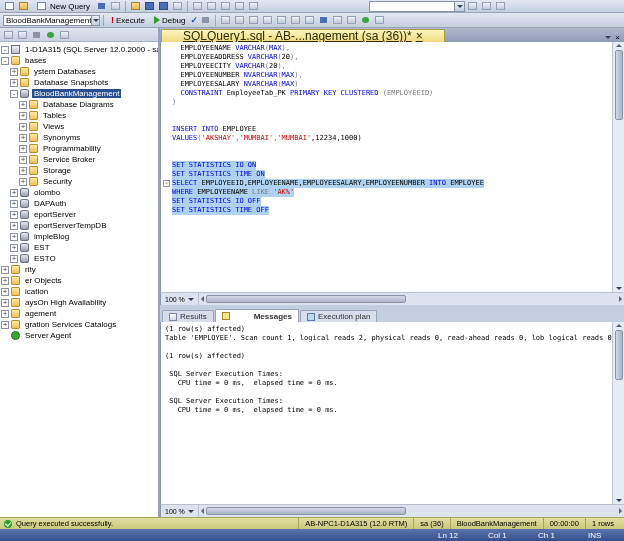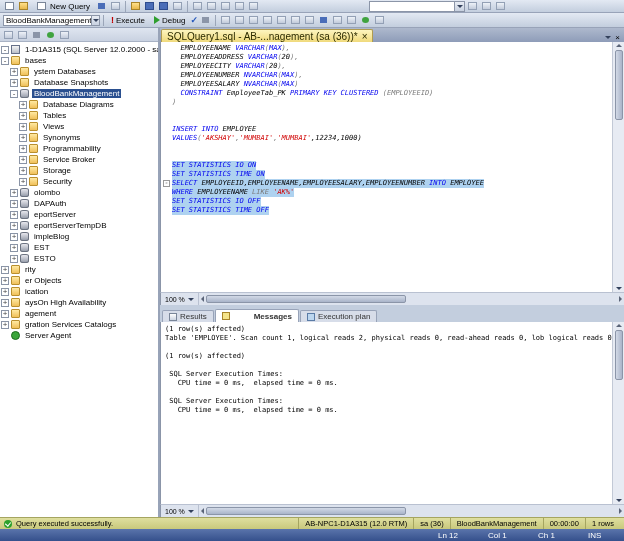--- a/index.html
+++ b/index.html
@@ -59,29 +59,29 @@
   .icon-folder { background:linear-gradient(#ffe9a2,#f0c05a); border:1px solid #b98f2e; border-radius:1px; }
   .icon-db     { background:linear-gradient(#e8e8ee,#9aa0ad); border:1px solid #6b7280; border-radius:3px/2px; }
   .icon-agent  { background:#3aa53a; border:1px solid #1d6b1d; border-radius:50%; }
   .tree-row .label { padding:0 2px; }
   .tree-row.selected .label { background:#2a4f8f; color:#fff; }
 
   
   .doc { flex:1; display:flex; flex-direction:column; min-width:0; background:#99a6be; }
   .tabbar { height:14px; flex:none; display:flex; align-items:flex-end; padding-left:1px;
             background:linear-gradient(#aeb9cd,#8e9cb8); }
-  .tab-active { height:13px; display:flex; align-items:center; gap:4px; padding:0 5px;
-                font-size:10px; color:#2b2b00; border:1px solid #b09c50; border-bottom:none;
-                border-radius:2px 2px 0 0; background:linear-gradient(#fdf5c0,#f0da7c); white-space:nowrap; }
+  .tab-active { height:13px; display:flex; align-items:center; gap:4px; padding:0 21px;
+                font-size:12px; color:#2b2b00; border:1px solid #b09c50; border-bottom:none;
+                border-radius:2px 2px 0 0; background:linear-gradient(#fdf5c0,#f0da7c); white-space:nowrap;text-decoration:underline; }
   .tabbar-right { margin-left:auto; display:flex; align-items:center; gap:4px; padding:0 4px; }
 
   .editor-wrap { flex:1.38; display:flex; min-height:0; background:#fff; border-left:1px solid #8b95a8; }
   .editor { flex:1; overflow:hidden; font-family:"DejaVu Sans Mono", monospace; font-size:7px;
             line-height:9px; padding-top:2px; }
-  .code-line { height:9px; display:flex; align-items:flex-start;font-style:italic; }
+  .code-line { height:9px; display:flex; align-items:flex-start; }
   .fold-col { width:11px; flex:none; text-align:center; }
   .fold-box { display:inline-block; width:7px; height:7px; border:1px solid #999; background:#fff;
               font-size:7px; line-height:5px; color:#333; }
   .line-text { white-space:pre; }
   .code-line.sel .line-text { background:#aed2f0; }
   .kw { color:#0000ee; } .id { color:#000; } .str { color:#d00000; } .gray { color:#7a7a7a; }
 
   .vscroll { width:12px; flex:none; background:#e7ebf3; border-left:1px solid #c2c9d6;
              display:flex; flex-direction:column; align-items:center; padding:2px 0; }
   .vs-thumb { width:8px; height:70px; margin-top:3px; background:linear-gradient(90deg,#d2d9e6,#a9b4c9);

